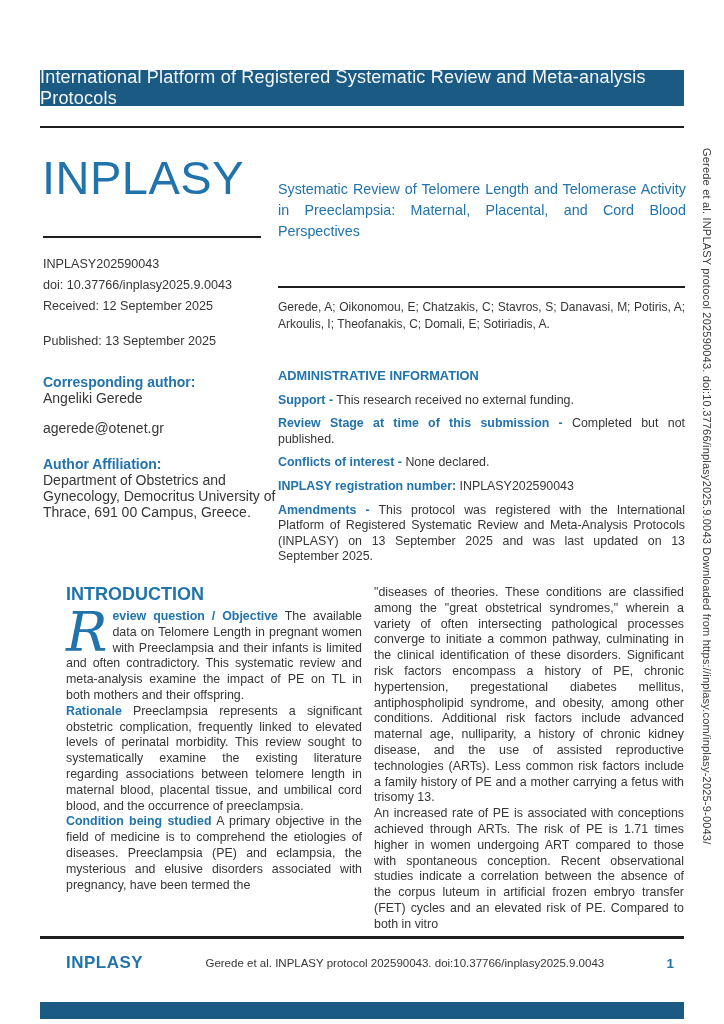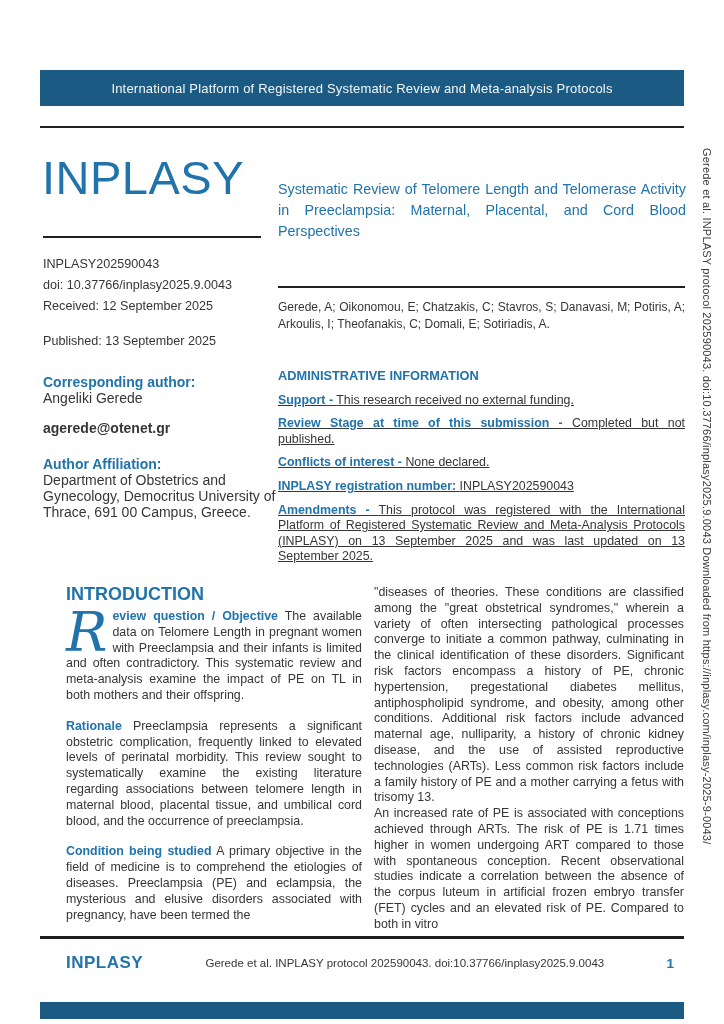--- a/index.html
+++ b/index.html
@@ -6,51 +6,51 @@
   body{
     width:724px;height:1024px;position:relative;background:#ffffff;
     font-family:"Liberation Sans","DejaVu Sans",sans-serif;
     color:var(--text,#363636);overflow:hidden;
   }
   .abs{position:absolute;}
   
   .banner{
     left:40px;top:70px;width:644px;height:36px;background:var(--banner_bg,#1a5a83);
     display:flex;align-items:center;justify-content:center;
-    color:#f5f8fa;font-size:13px;letter-spacing:.2px;
+    color:#f5f8fa;font-size:18px;letter-spacing:.2px;
   }
   .rule{background:var(--rule,#1f1f1f);}
   .rule-top{left:40px;top:126px;width:644px;height:2px;}
   
   .logo{left:42px;top:150px;font-size:47px;color:var(--accent,#2173ab);letter-spacing:.5px;font-weight:400;}
   .logo-underline{left:43px;top:236px;width:218px;height:2px;}
   .meta{left:43px;top:254px;width:235px;font-size:12.6px;line-height:21px;color:var(--text,#363636);}
   .meta .pub{margin-top:14px;}
   
   .title{
     left:278px;top:179px;width:408px;font-size:14.3px;font-weight:normal;
     color:var(--accent,#2173ab);line-height:21px;text-align:justify;
   }
   .rule-authors{left:278px;top:286px;width:407px;height:2px;}
   .authors{left:278px;top:299px;width:407px;font-size:12px;line-height:16.5px;text-align:justify;}
   
   .contact{left:43px;top:374px;width:234px;font-size:14px;line-height:16px;}
   .blue-label{color:var(--accent,#2173ab);font-weight:bold;}
-  .contact .email{margin-top:14px;font-weight:bold;}
+  .contact .email{margin-top:14px;}
   .contact .affil-label{margin-top:20px;}
   
   .admin{left:278px;top:368px;width:407px;font-size:12.4px;line-height:15.6px;text-align:justify;}
   .admin h2{font-size:12.8px;margin:0 0 9px 0;color:var(--accent,#2173ab);}
-  .admin p{margin:0 0 8px 0;text-decoration:underline;}
+  .admin p{margin:0 0 8px 0;}
   
   .intro-heading{left:66px;top:584px;font-size:18px;font-weight:bold;color:var(--accent,#2173ab);}
   .intro-col{font-size:12.4px;line-height:15.8px;text-align:justify;}
   .intro-col p{margin:0;}
   .col1{left:66px;top:609px;width:296px;}
-  .col1 p + p{margin-top:15px;}
+  .col1 p + p{}
   .col2{left:374px;top:585px;width:310px;}
   .dropcap{
     float:left;font-family:"DejaVu Serif",serif;font-style:italic;
     font-size:55px;line-height:40px;height:44px;color:var(--accent,#2173ab);
     margin:3px 5px 0 0;
   }
   
   .footer-rule{left:40px;top:936px;width:644px;height:3px;}
   .footer{left:40px;top:950px;width:644px;height:26px;display:flex;align-items:center;}
   .footer .flogo{font-size:17px;font-weight:bold;color:var(--accent,#2173ab);letter-spacing:.5px;padding-left:26px;}

